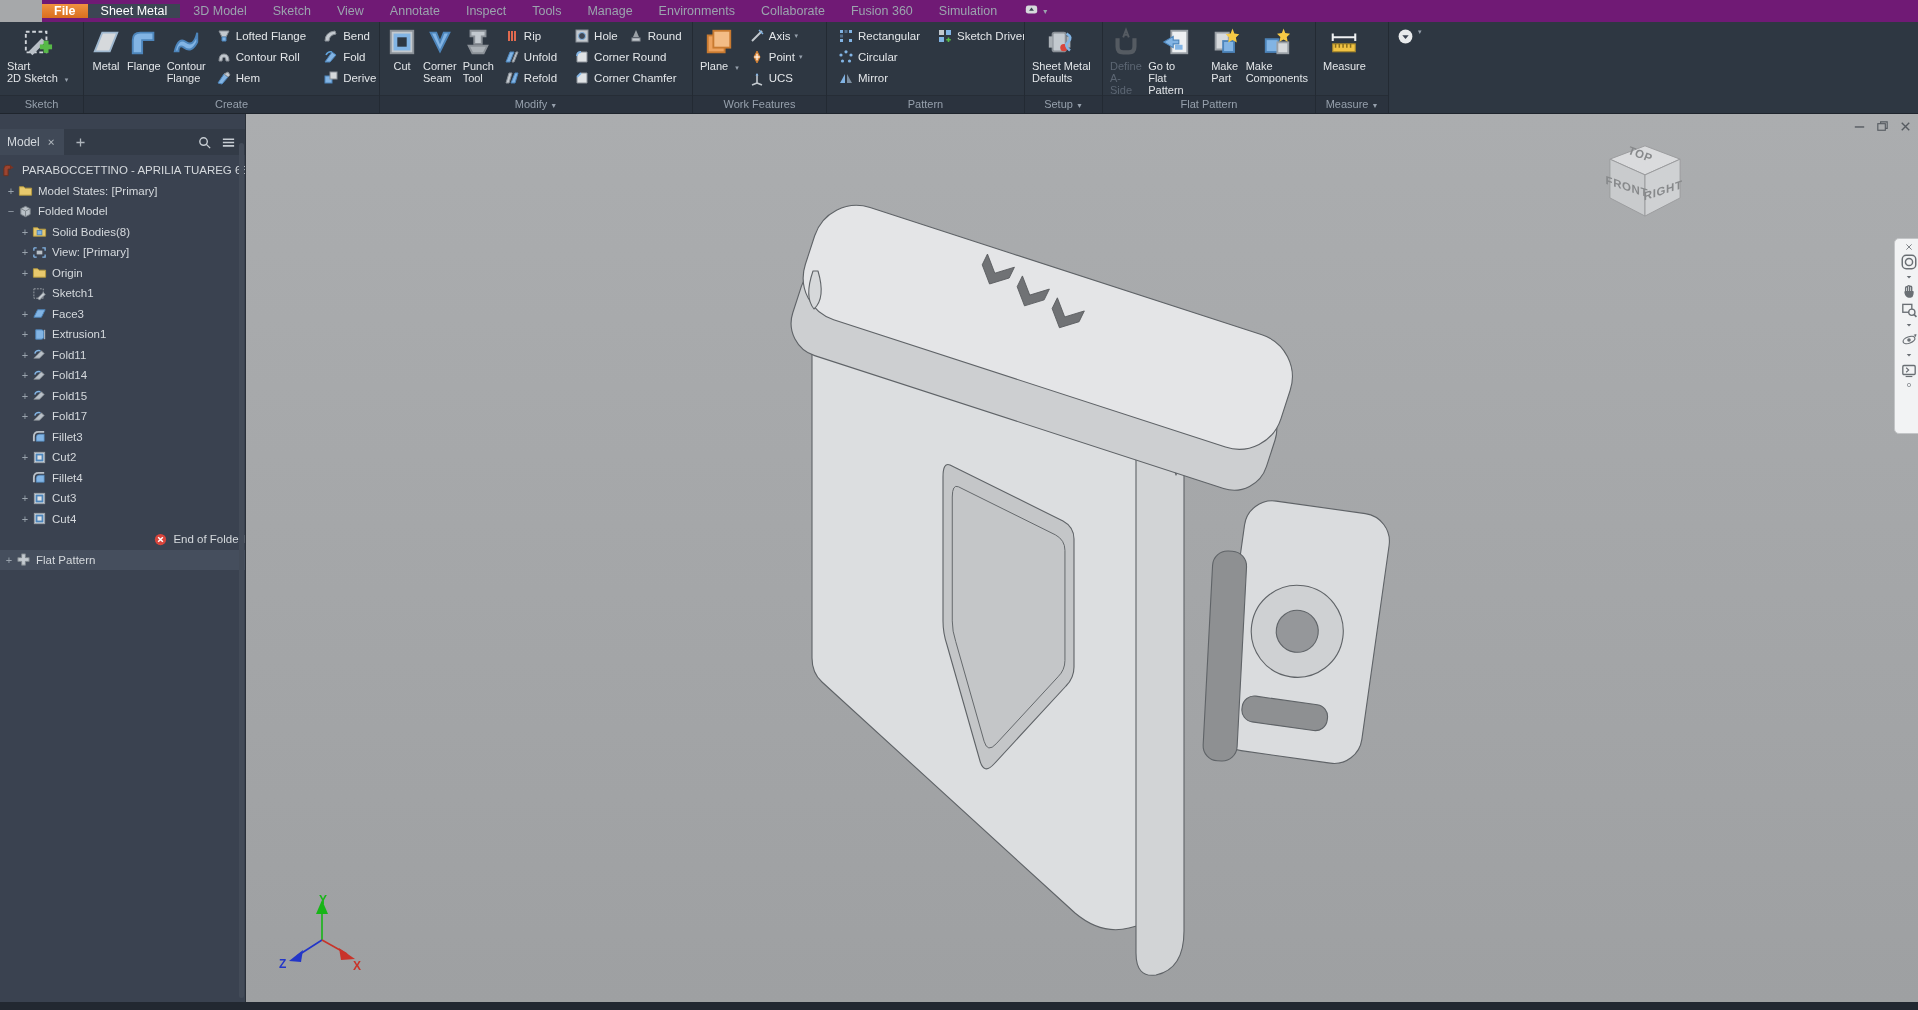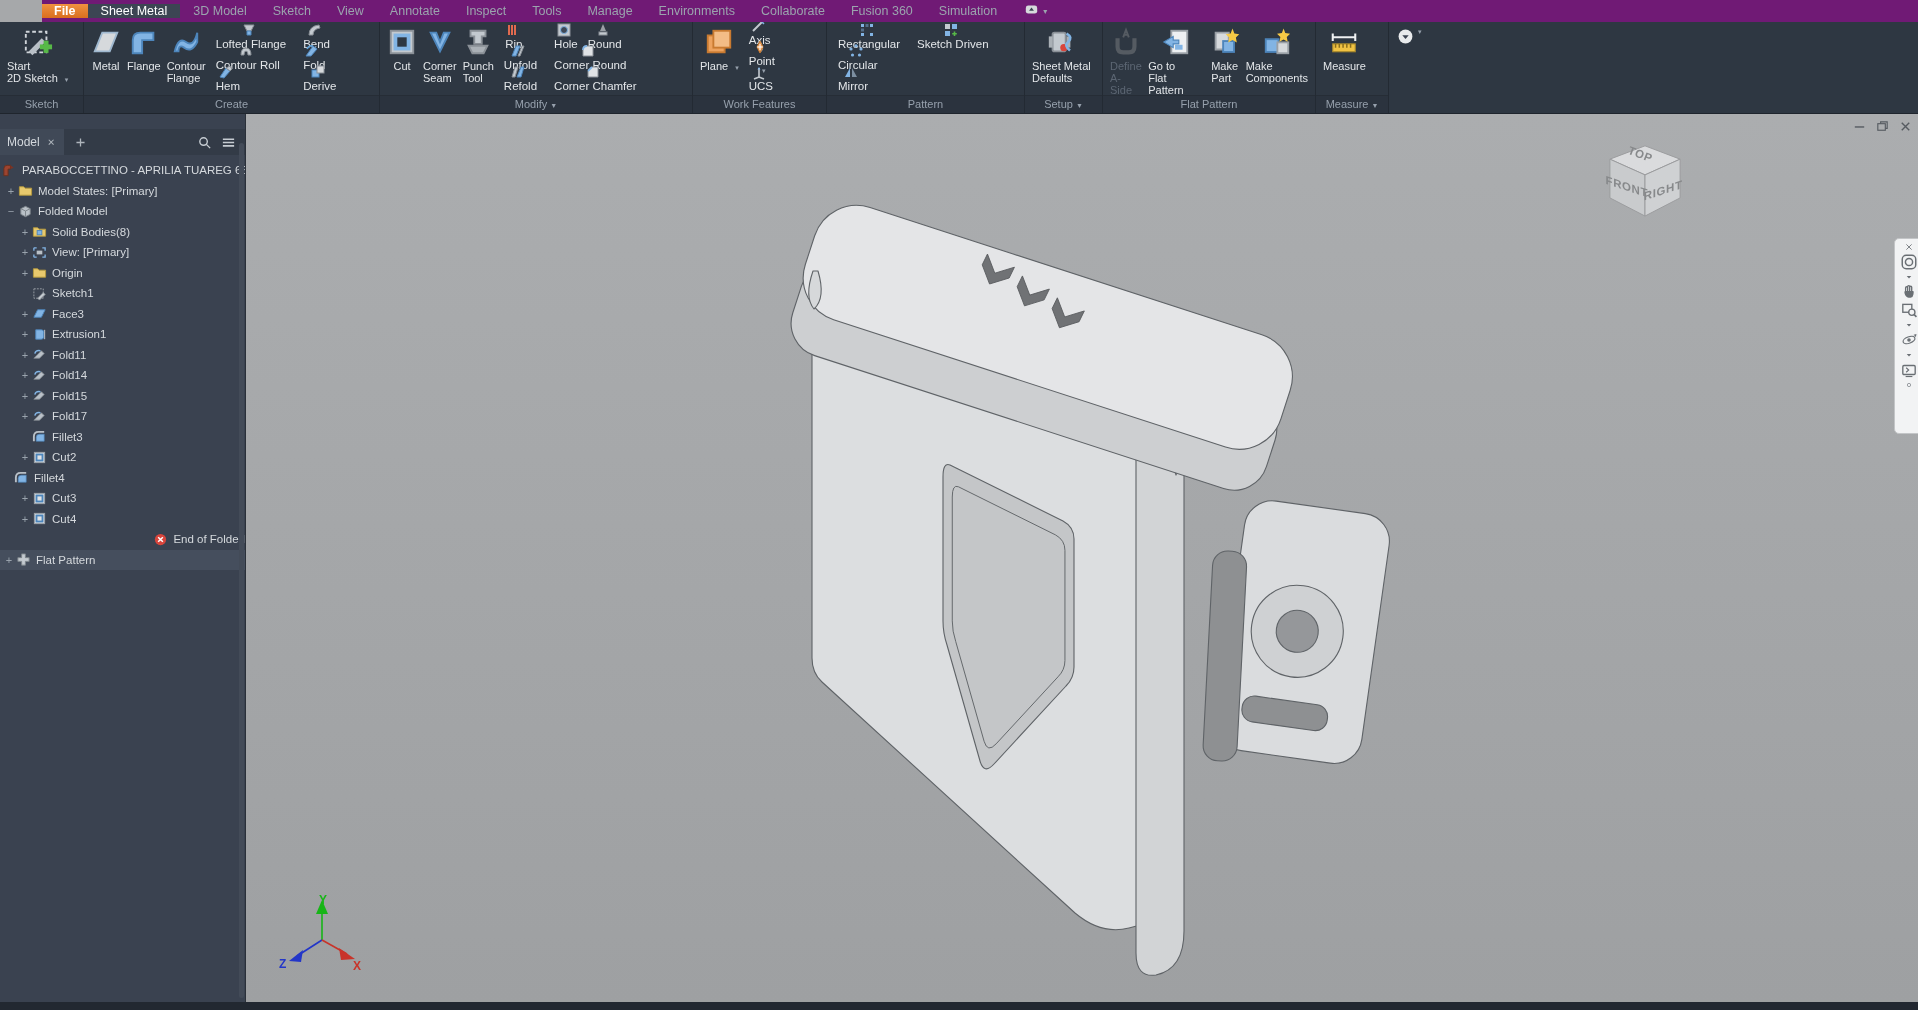--- a/index.html
+++ b/index.html
@@ -26,21 +26,21 @@
   .cap-caret{font-size:7px;margin-left:3px;}
   .big-btn{display:flex;flex-direction:column;align-items:center;justify-content:flex-start;
            color:#e3e6e9;font-size:11px;line-height:12px;
            padding:2px 3px 0 3px;white-space:pre-line;cursor:default;}
   .big-btn svg{width:30px;height:30px;margin-bottom:3px;flex:0 0 auto;}
   .big-btn.disabled{color:#5c6673;}
   .big-btn.disabled svg{opacity:.35;filter:grayscale(1);}
   .small-col{display:flex;flex-direction:column;margin-left:7px;}
   .small-row{display:flex;align-items:center;height:21px;}
   .small-item{display:flex;align-items:center;color:#e3e6e9;font-size:11.5px;
-              white-space:nowrap;margin-right:10px;cursor:default;flex-direction:column;}
+              white-space:nowrap;margin-right:10px;cursor:default;}
   .small-item svg{width:16px;height:16px;margin-right:4px;flex:0 0 auto;}
   .sm-caret{font-size:7px;color:#96a0ac;margin-left:4px;}
   .ribbon-util{display:flex;align-items:flex-start;padding:6px 0 0 8px;}
   .ribbon-util svg{width:17px;height:17px;}
   
   .browser{position:absolute;top:113px;left:0;width:245px;bottom:8px;background:#3a4250;
            z-index:20;border-right:1px solid #2a3039;}
   .browser-tabs{height:26px;background:#333b47;display:flex;align-items:center;font-size:12px;margin-top:16px;}
   .tab-model{height:26px;display:flex;align-items:center;background:#404957;color:#d3d8dd;
              padding:0 7px;gap:6px;}
@@ -598,21 +598,21 @@
       <div class="trow" style="padding-left: 18px;">
         <span class="texp">+</span>
         <span style="display: flex;">
           <svg viewBox="0 0 16 16">
             <rect x="2.5" y="2.5" width="11" height="11" fill="#dfe2e5" stroke="#9aa0a6"></rect>
             <rect x="4.8" y="4.8" width="6.4" height="6.4" fill="none" stroke="#4d85bb" stroke-width="2"></rect>
           </svg>
         </span>
         <span class="tlabel">Cut2</span>
       </div>
-      <div class="trow" style="padding-left: 0; text-align: right;">
+      <div class="trow" style="padding-left: 18px; text-align: right;">
         <span class="texp"></span>
         <span style="display: flex;">
           <svg viewBox="0 0 16 16">
             <path d="M2 13 V8 Q2 3 7 3 H13" fill="none" stroke="#b9c0c7" stroke-width="2"></path>
             <path d="M4.5 13 V9 Q4.5 5.5 8 5.5 H13 V13 Z" fill="#82b4e4" stroke="#4d85bb" stroke-width=".7"></path>
           </svg>
         </span>
         <span class="tlabel">Fillet4</span>
       </div>
       <div class="trow" style="padding-left: 18px;">

